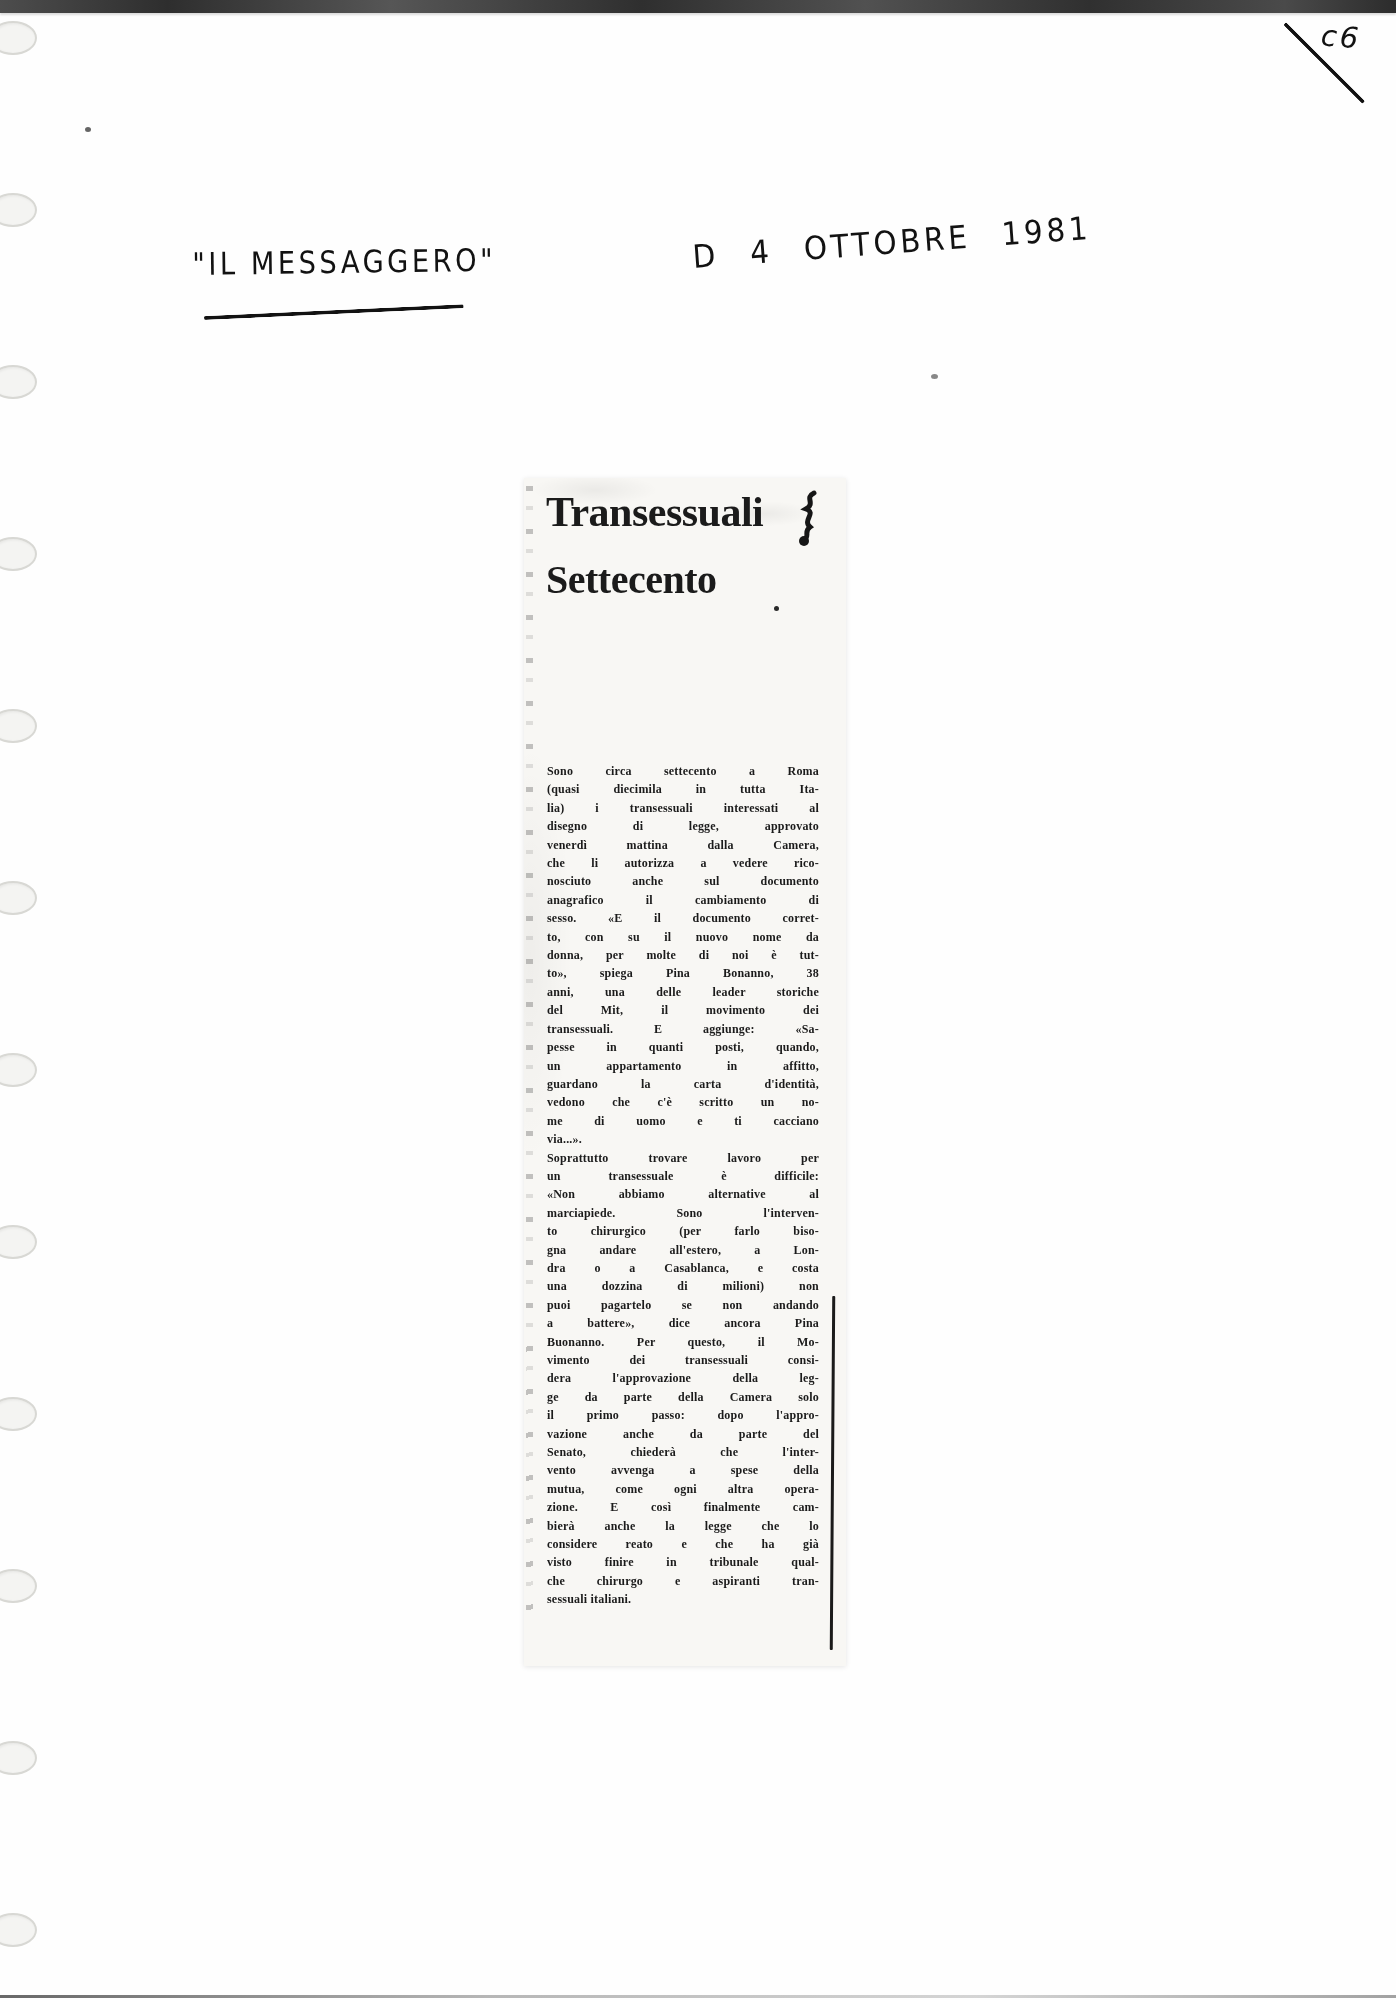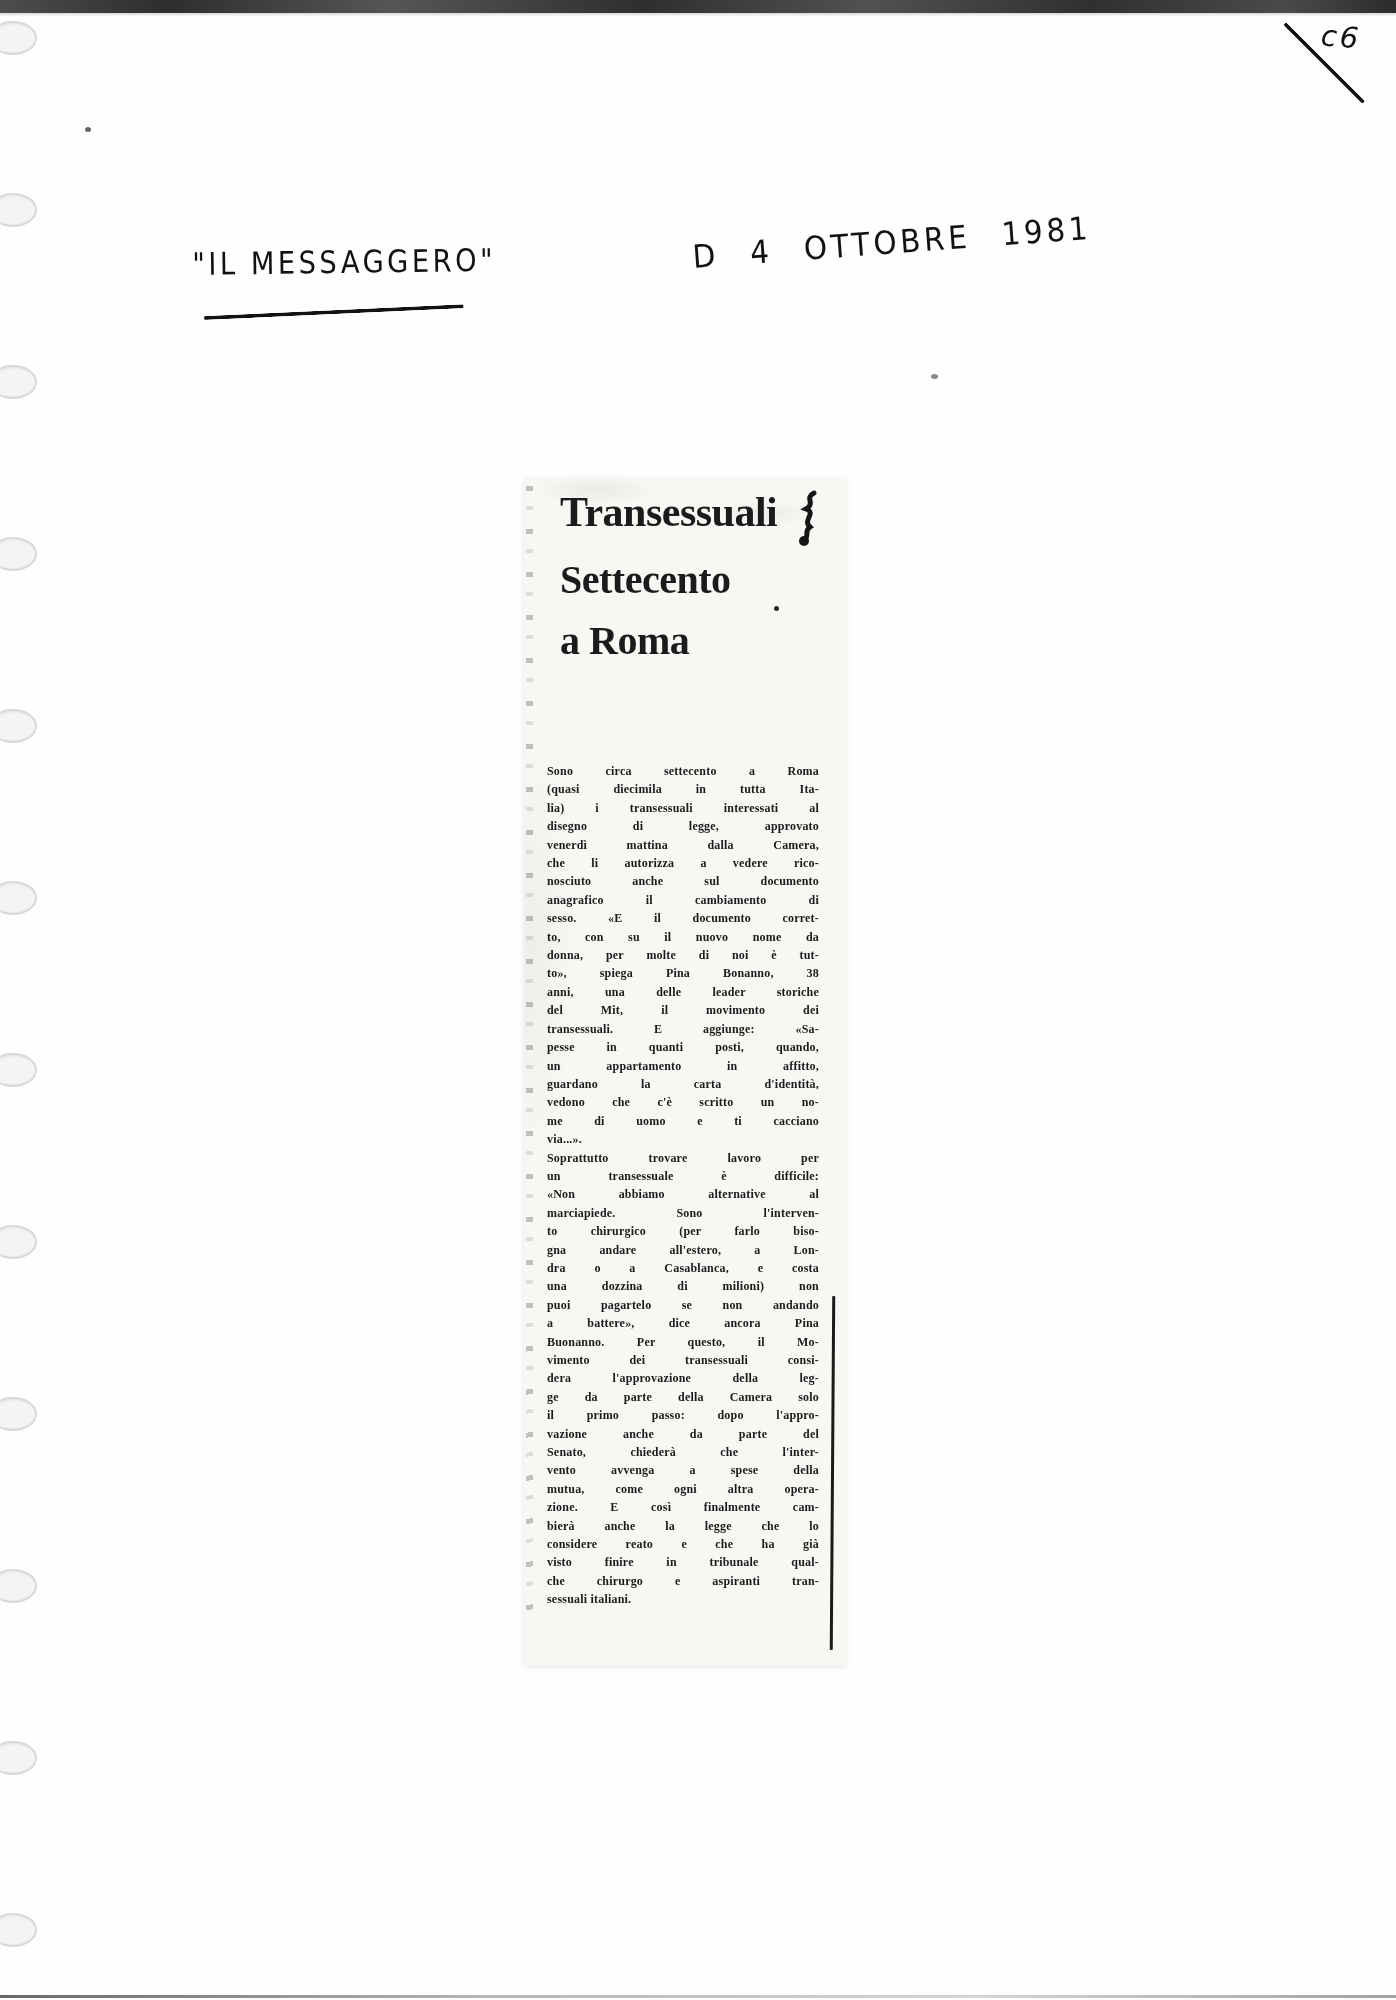--- a/index.html
+++ b/index.html
@@ -69,21 +69,21 @@
       radial-gradient(ellipse 60px 300px at 2% 40%,rgba(0,0,0,.04),transparent 70%);
     box-shadow:0 1px 5px rgba(0,0,0,.10);
   }
   .clip-edge-left{
     position:absolute;left:2px;top:8px;bottom:46px;width:7px;
     background:repeating-linear-gradient(178deg,
       rgba(55,55,55,.38) 0 5px,rgba(255,255,255,0) 5px 20px,
       rgba(90,90,90,.22) 20px 24px,rgba(255,255,255,0) 24px 43px);
     opacity:.75;filter:blur(.3px);
   }
-  .headline{position:absolute;left:36px;top:4px;width:292px;color:var(--ink);}
+  .headline{position:absolute;left:22px;top:4px;width:292px;color:var(--ink);}
   .hl{font-family:"Liberation Serif",serif;font-weight:700;font-size:40px;line-height:61px;letter-spacing:-.5px;white-space:nowrap;}
   .hl-first{font-size:42px;margin-bottom:6px;}
   .ink-mark{position:absolute;left:266px;top:12px;}
   .article-body{position:absolute;left:23px;top:284px;width:272px;color:var(--ink);}
   .bl{
     font-family:"Liberation Serif",serif;font-weight:700;
     font-size:12px;line-height:18.4px;letter-spacing:.2px;
     text-align:justify;text-align-last:justify;
   }
   .bl.flush{text-align-last:left;}
@@ -128,21 +128,20 @@
 
   <div class="speck sp1"></div>
   <div class="speck sp2"></div>
 
   <div class="clipping">
     <div class="clip-edge-left"></div>
 
     <div class="headline">
         <div class="hl hl-first">Transessuali</div>
         <div class="hl">Settecento</div>
-        <div class="hl">a Roma</div>
       </div>
 
     <svg class="ink-mark" width="34" height="58" viewBox="0 0 34 58">
       <path d="M24 3 C14 8, 26 13, 16 19 C27 23, 12 30, 20 37 C13 42, 21 46, 13 51" fill="none" stroke="#161616" stroke-width="5" stroke-linecap="round"></path>
       <circle cx="14" cy="51" r="5" fill="#161616"></circle>
     </svg>
 
     <div class="speck clip-speck"></div>
 
     <div class="article-body">

